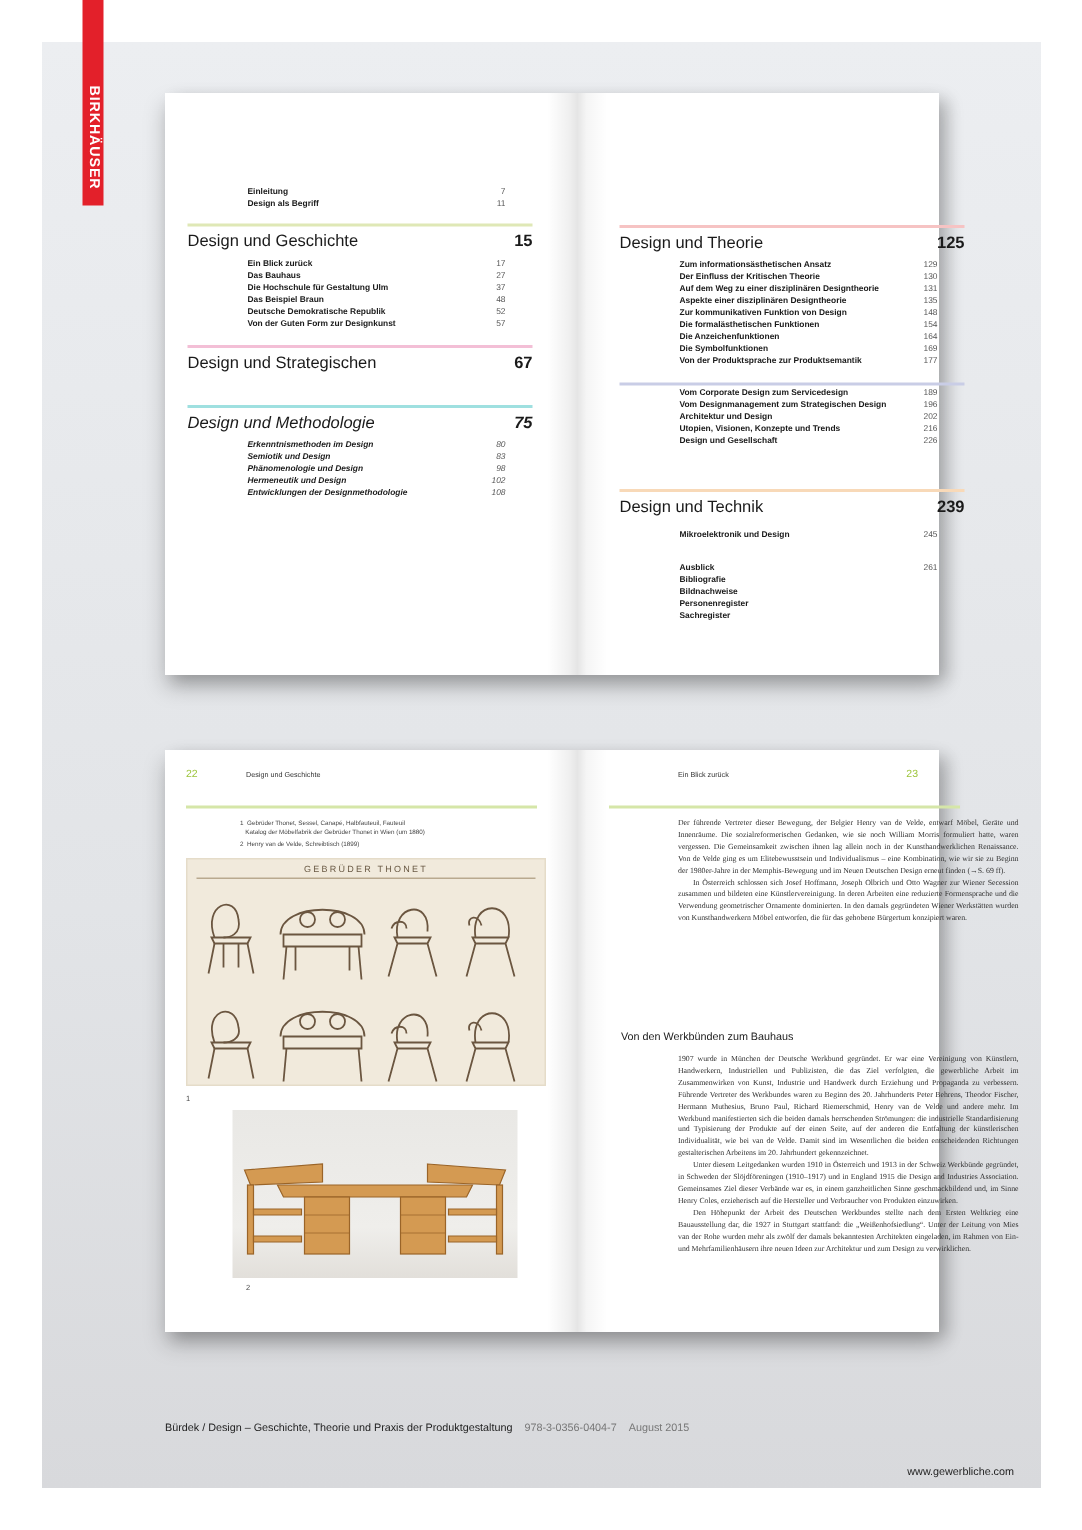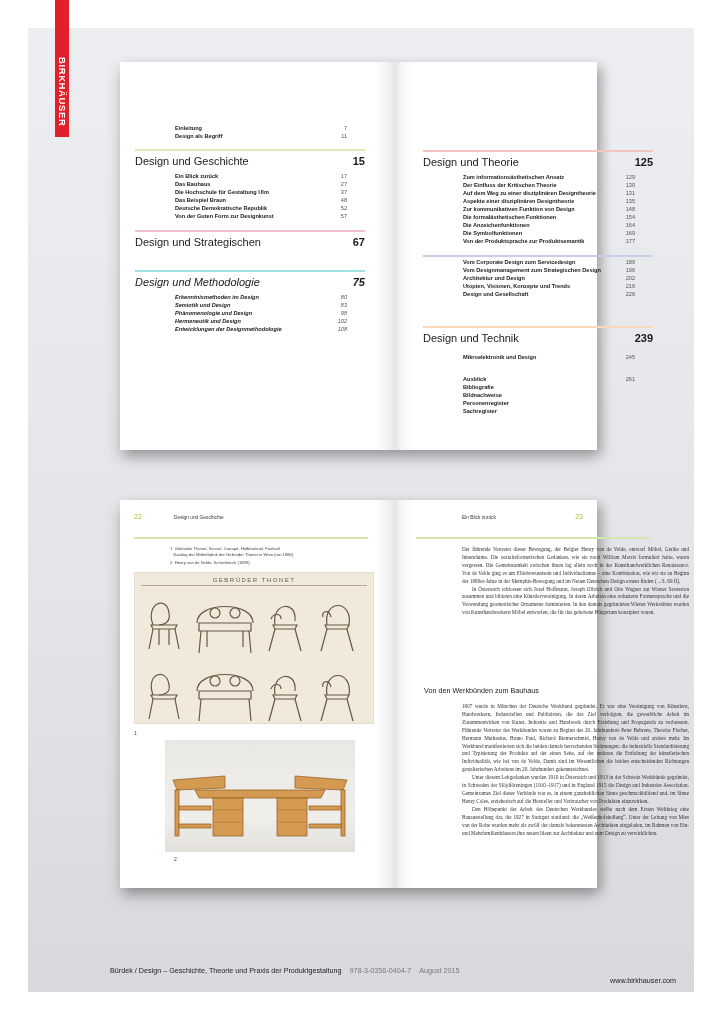--- a/index.html
+++ b/index.html
@@ -14,21 +14,21 @@
     position: absolute; left: 55px; top: 0; width: 14px; height: 137px;
     background: #e3202a; z-index: 5;
   }
   .brand-text {
     position: absolute; left: 55px; top: 48px; width: 14px; height: 88px;
     writing-mode: vertical-rl; color: #fff; font-weight: bold; font-size: 9.5px;
     letter-spacing: 0.6px; text-align: center; line-height: 14px; z-index: 6;
   }
 
   .spread {
-    position: absolute; left: 120px; width: 477px; background: #fff;
+    position: absolute; left: 110px; width: 516px; background: #fff;
     box-shadow: 0 8px 14px rgba(0,0,0,0.22), 6px 4px 10px rgba(0,0,0,0.18);
   }
   .spread .gutter {
     position: absolute; top: 0; bottom: 0; left: 255px; width: 40px;
     background: linear-gradient(90deg, rgba(255,255,255,0) 0%, rgba(0,0,0,0.06) 35%, rgba(0,0,0,0.10) 50%, rgba(0,0,0,0.04) 65%, rgba(255,255,255,0) 100%);
     pointer-events: none;
   }
   .spread-toc { top: 62px; height: 388px; }
   .spread-text { top: 500px; height: 388px; }
 
@@ -63,21 +63,21 @@
   }
   .fig-num { position: absolute; font-size: 5px; color: #444; }
   .body-text {
     position: absolute; font-family: "Liberation Serif", serif; font-size: 5.2px;
     line-height: 7.9px; color: #333; text-align: justify; width: 227px;
   }
   .body-text p { text-indent: 0; }
   .body-text p.ind { text-indent: 10px; }
   .sec-head { position: absolute; left: 304px; top: 186px; font-size: 7.2px; color: #222; }
 
-  .footer-line { position: absolute; left: 110px; top: 947px; font-size: 7.2px; color: #222; white-space: nowrap; margin-top: 19px; }
+  .footer-line { position: absolute; left: 110px; top: 947px; font-size: 7.2px; color: #222; white-space: nowrap; }
   .footer-line .meta { color: #777; margin-left: 6px; }
   .footer-url { position: absolute; right: 45px; top: 976px; font-size: 7.2px; color: #222; }
 </style>
 </head>
 <body>
 
 <div class="backdrop"></div>
 <div class="brand-strip"></div>
 <div class="brand-text">BIRKHÄUSER</div>
 
@@ -365,13 +365,13 @@
     <p class="ind">Unter diesem Leitgedanken wurden 1910 in Österreich und 1913 in der Schweiz Werkbünde gegründet, in Schweden der Slöjdföreningen (1910–1917) und in England 1915 die Design and Industries Association. Gemeinsames Ziel dieser Verbände war es, in einem ganzheitlichen Sinne geschmackbildend und, im Sinne Henry Coles, erzieherisch auf die Hersteller und Verbraucher von Produkten einzuwirken.</p>
     <p class="ind">Den Höhepunkt der Arbeit des Deutschen Werkbundes stellte nach dem Ersten Weltkrieg eine Bauausstellung dar, die 1927 in Stuttgart stattfand: die „Weißenhofsiedlung“. Unter der Leitung von Mies van der Rohe wurden mehr als zwölf der damals bekanntesten Architekten eingeladen, im Rahmen von Ein- und Mehrfamilienhäusern ihre neuen Ideen zur Architektur und zum Design zu verwirklichen.</p>
   </div>
 </div>
 
 <div class="footer-line">
   <span>Bürdek / Design – Geschichte, Theorie und Praxis der Produktgestaltung</span>
   <span class="meta">978-3-0356-0404-7</span>
   <span class="meta">August 2015</span>
 </div>
-<div class="footer-url">www.birkhauser.com</div>
+<div class="footer-url">www.gewerbliche.com</div>
 
 </body></html>

